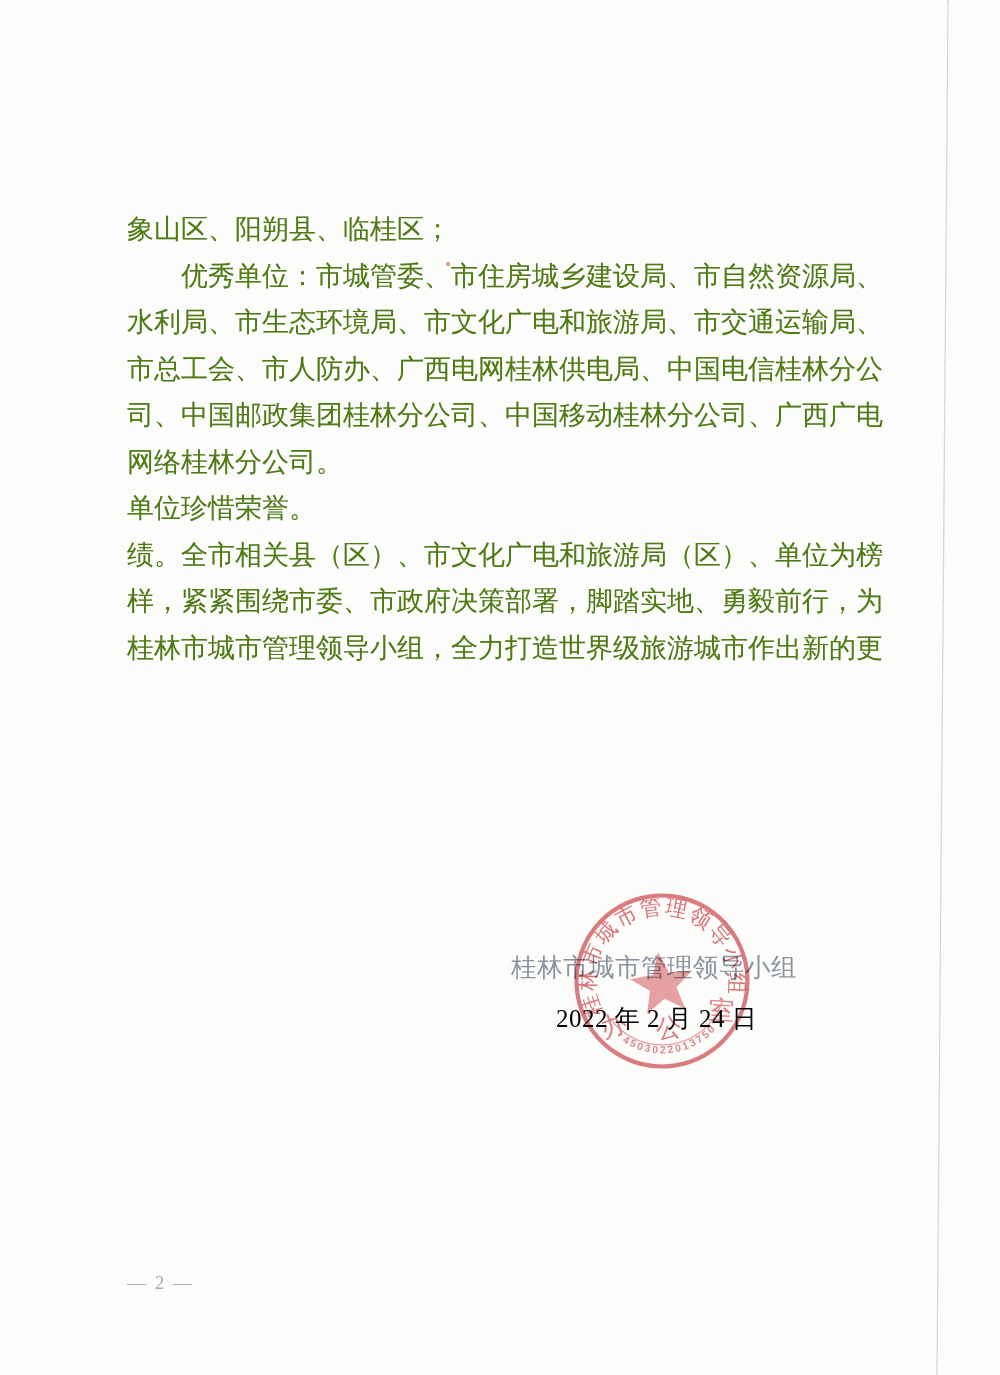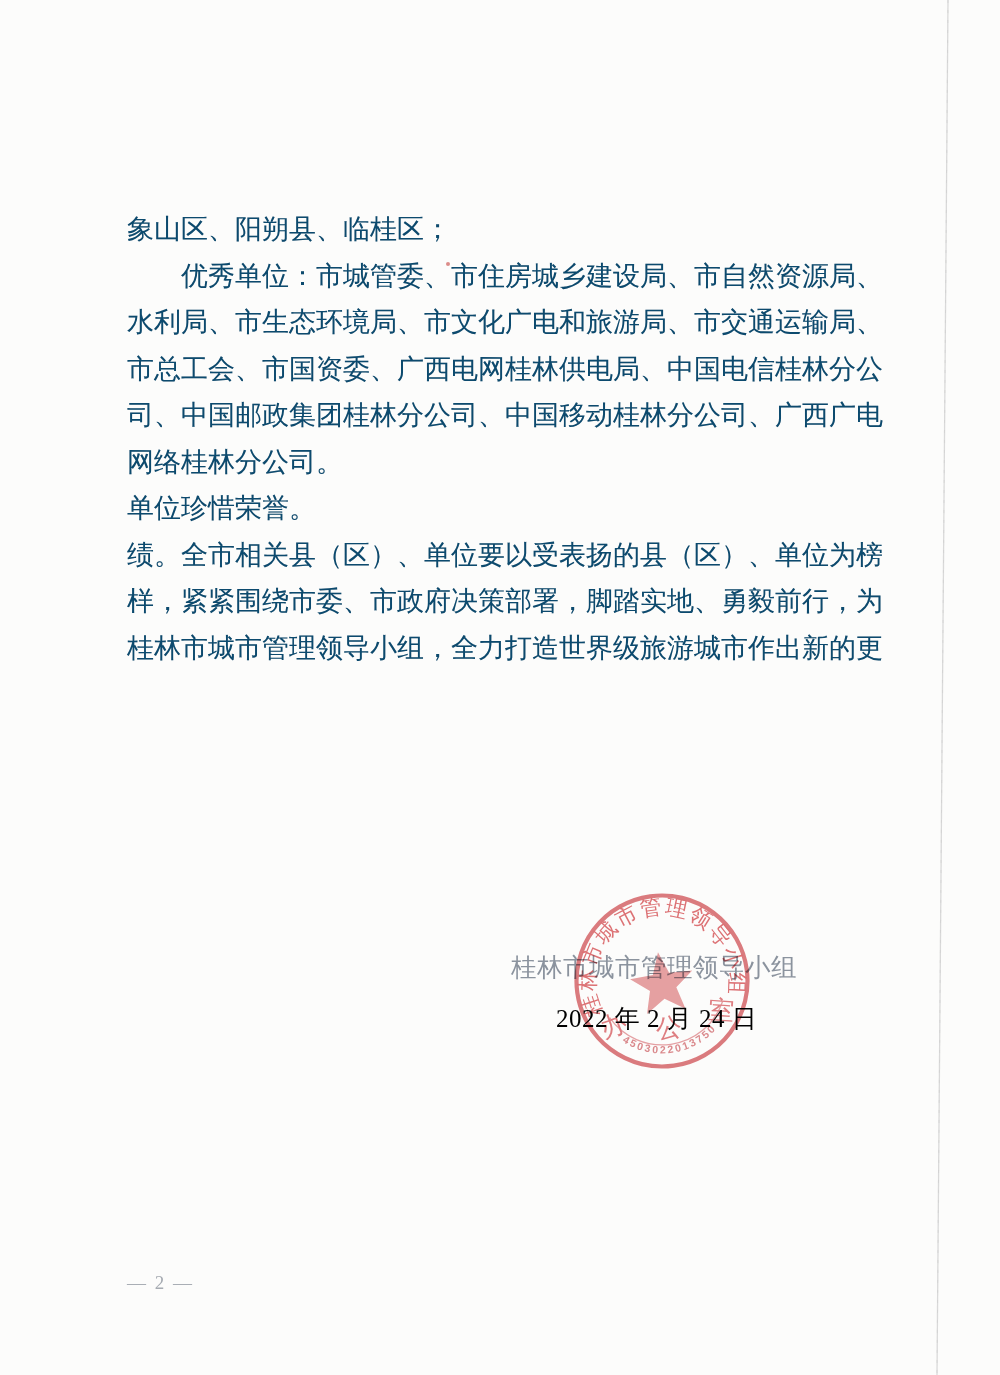--- a/index.html
+++ b/index.html
@@ -15,21 +15,21 @@
     background: #fcfcfb;
     overflow: hidden;
     font-family: "Liberation Serif", "DejaVu Serif", serif;
   }
   
   .body-text {
     position: absolute;
     left: 127px;
     top: 206px;
     width: 756px;
-    color: #0c4a6e;
+    color: #4d7c0f;
     font-size: 27px;
     line-height: 46.5px;
     letter-spacing: 0;
     text-shadow: 0 0 0.6px rgba(139,147,158,.45);
   }
   .line {
     width: 756px;
     height: 46.5px;
     white-space: nowrap;
     text-align: justify;
@@ -112,25 +112,25 @@
 </style>
 </head>
 <body>
 
 <div class="page">
 
   <div class="body-text">
     <div class="line end">象山区、阳朔县、临桂区；</div>
     <div class="line indent">优秀单位：市城管委、市住房城乡建设局、市自然资源局、</div>
     <div class="line">水利局、市生态环境局、市文化广电和旅游局、市交通运输局、</div>
-    <div class="line">市总工会、市国资委、广西电网桂林供电局、中国电信桂林分公</div>
+    <div class="line">市总工会、市人防办、广西电网桂林供电局、中国电信桂林分公</div>
     <div class="line">司、中国邮政集团桂林分公司、中国移动桂林分公司、广西广电</div>
     <div class="line end">网络桂林分公司。</div>
     <div class="line end">单位珍惜荣誉。</div>
-    <div class="line">绩。全市相关县（区）、单位要以受表扬的县（区）、单位为榜</div>
+    <div class="line">绩。全市相关县（区）、市文化广电和旅游局（区）、单位为榜</div>
     <div class="line">样，紧紧围绕市委、市政府决策部署，脚踏实地、勇毅前行，为</div>
     <div class="line">桂林市城市管理领导小组，全力打造世界级旅游城市作出新的更</div>
   </div>
 
   <div class="red-speck"></div>
 
   <div class="sig-org">桂林市城市管理领导小组</div>
   <div class="sig-date">2022 年 2 月 24 日</div>
 
   <svg class="seal" viewBox="-100 -100 200 200" xmlns="http://www.w3.org/2000/svg">

